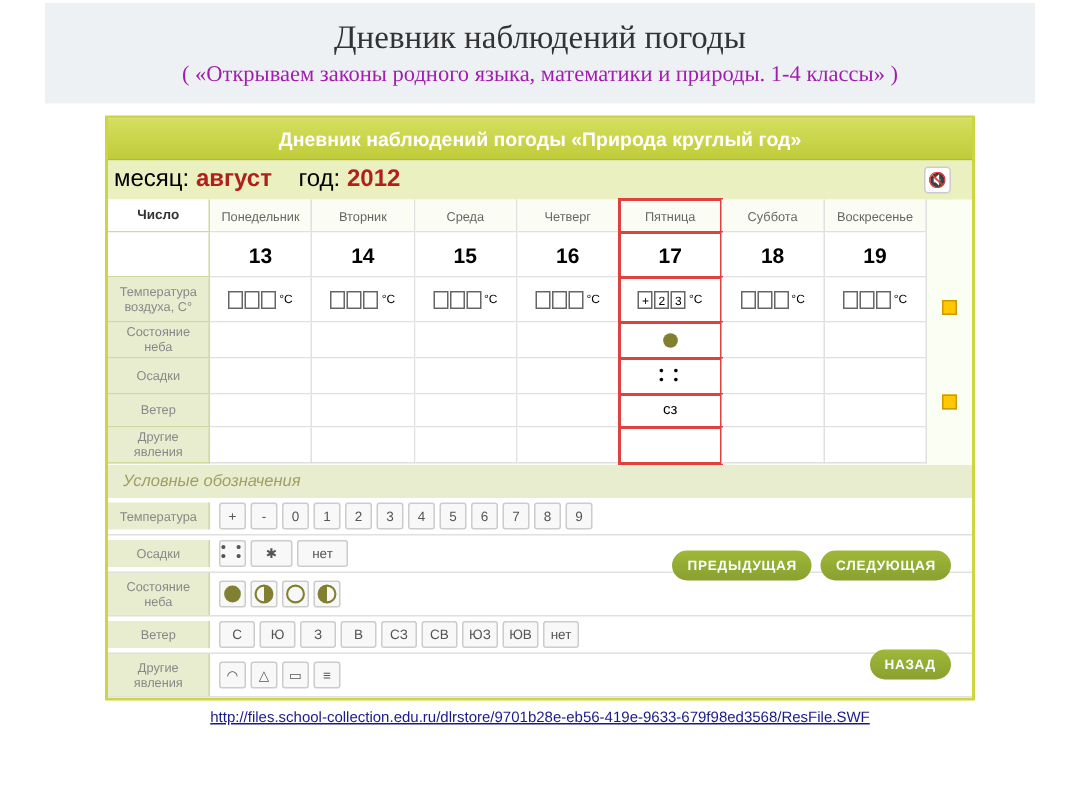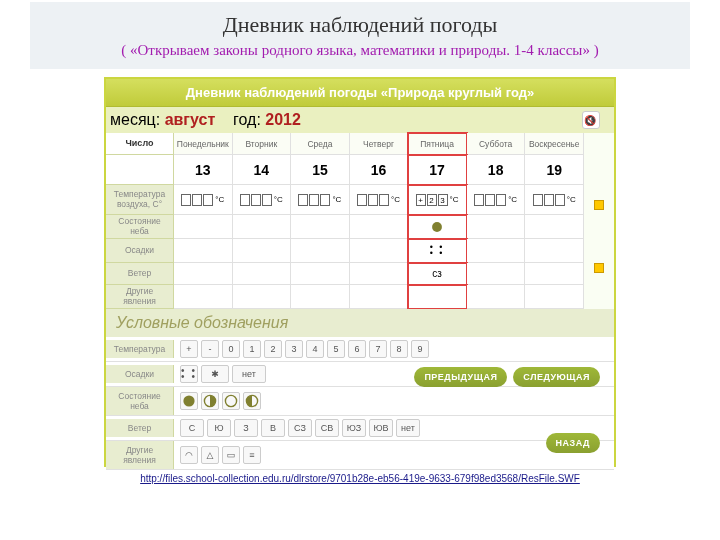--- a/index.html
+++ b/index.html
@@ -1,37 +1,37 @@
 <!DOCTYPE html>
 <html><head>
 <meta charset="utf-8">
 <style>
   * { box-sizing: border-box; }
   body { margin: 0; font-family: Arial, sans-serif; background: #fff; width: 720px; height: 540px; }
   .slide { width: 720px; height: 540px; position: relative; padding: 2px 30px; }
   .title-block { background: #edf1f4; padding: 10px 20px; margin-bottom: 8px; }
   .title-main { font-family: Georgia, serif; font-size: 22px; text-align: center; color: #333; }
   .title-sub { font-family: Georgia, serif; font-size: 15px; text-align: center; color: #a21caf; margin-top: 4px; }
-  .app { border: 2px solid #cbd640; background: #fafef3; width: 512px; height: 390px; margin: 0 auto; position: relative; font-size: 10px; display: flex; flex-direction: column; }
+  .app { border: 2px solid #cbd640; background: #fafef3; width: 580px; height: 390px; margin: 0 auto; position: relative; font-size: 10px; display: flex; flex-direction: column; }
   .app-header { background: linear-gradient(#d5df5e, #c0cb3a); color: #fff; font-weight: bold; text-align: center; padding: 6px; font-size: 13px; border-bottom: 1px solid #b0bb30; }
   .month-bar { background: #eaf0c0; text-align: left; padding: 4px; font-size: 16px; }
   .month-bar b { color: #b02020; }
   .content { display: flex; flex: 1; }
   .left-col { width: 68px; display: flex; flex-direction: column; }
   .row-label { background: #e8edd0; border-bottom: 1px solid #d0d8a0; border-right: 1px solid #d0d8a0; padding: 4px 3px; font-size: 8.5px; color: #888; text-align: center; display: flex; align-items: center; justify-content: center; line-height: 1.1; }
   .row-label.h { background: #fff; font-weight: bold; color: #333; font-size: 9px; }
   .grid { flex: 1; display: grid; grid-template-columns: repeat(7, 1fr); grid-template-rows: 22px 30px 30px 24px 24px 22px 24px; }
   .cell { border-bottom: 1px solid #e0e0e0; border-right: 1px solid #e0e0e0; background: #fff; display: flex; align-items: center; justify-content: center; padding: 1px; }
   .cell.header { font-size: 8.5px; color: #666; background: #fbfdf5; }
   .cell.sel { outline: 2px solid #e04040; outline-offset: -1px; }
   .num { font-size: 14px; font-weight: bold; }
   .temp-input { display: flex; align-items: center; gap: 1px; }
   .tbox { width: 10px; height: 12px; border: 1px solid #666; background: #fff; font-size: 8px; text-align: center; line-height: 12px; }
   .degc { font-size: 8px; margin-left: 1px; }
-  .legend-title { background: #e8edd0; padding: 5px 10px; font-style: italic; color: #a0a060; font-size: 16px; }
+  .legend-title { background: #e8edd0; padding: 5px 10px; font-style: italic; color: #a0a060; font-size: 11px; }
   .legend-area { background: #fff; }
   .legend-row { display: flex; align-items: center; border-bottom: 1px solid #e0e0e0; }
   .legend-label { width: 68px; background: #e8edd0; padding: 4px 3px; font-size: 8.5px; color: #888; text-align: center; border-right: 1px solid #d0d8a0; }
   .legend-items { flex: 1; display: flex; gap: 3px; padding: 3px 6px; }
   .lbtn { min-width: 18px; height: 18px; border: 1px solid #ccc; background: #f8f8f8; border-radius: 2px; display: flex; align-items: center; justify-content: center; font-size: 9px; cursor: pointer; color: #555; }
   .buttons { position: absolute; right: 14px; bottom: 78px; display: flex; flex-direction: row; gap: 6px; }
   .nav-btn { background: linear-gradient(#9fb838, #8aa030); color: #fff; border: none; border-radius: 10px; padding: 5px 10px; font-size: 9px; font-weight: bold; cursor: pointer; letter-spacing: 0.5px; }
   .back-btn-wrap { position: absolute; right: 14px; bottom: 12px; }
   .mute { position: absolute; right: 14px; top: 32px; width: 18px; height: 18px; background: #fff; border: 1px solid #ccc; border-radius: 3px; display: flex; align-items: center; justify-content: center; font-size: 10px; cursor: pointer; }
   .yellow-dot { width: 10px; height: 10px; background: #ffc800; border: 1px solid #cc9900; }

